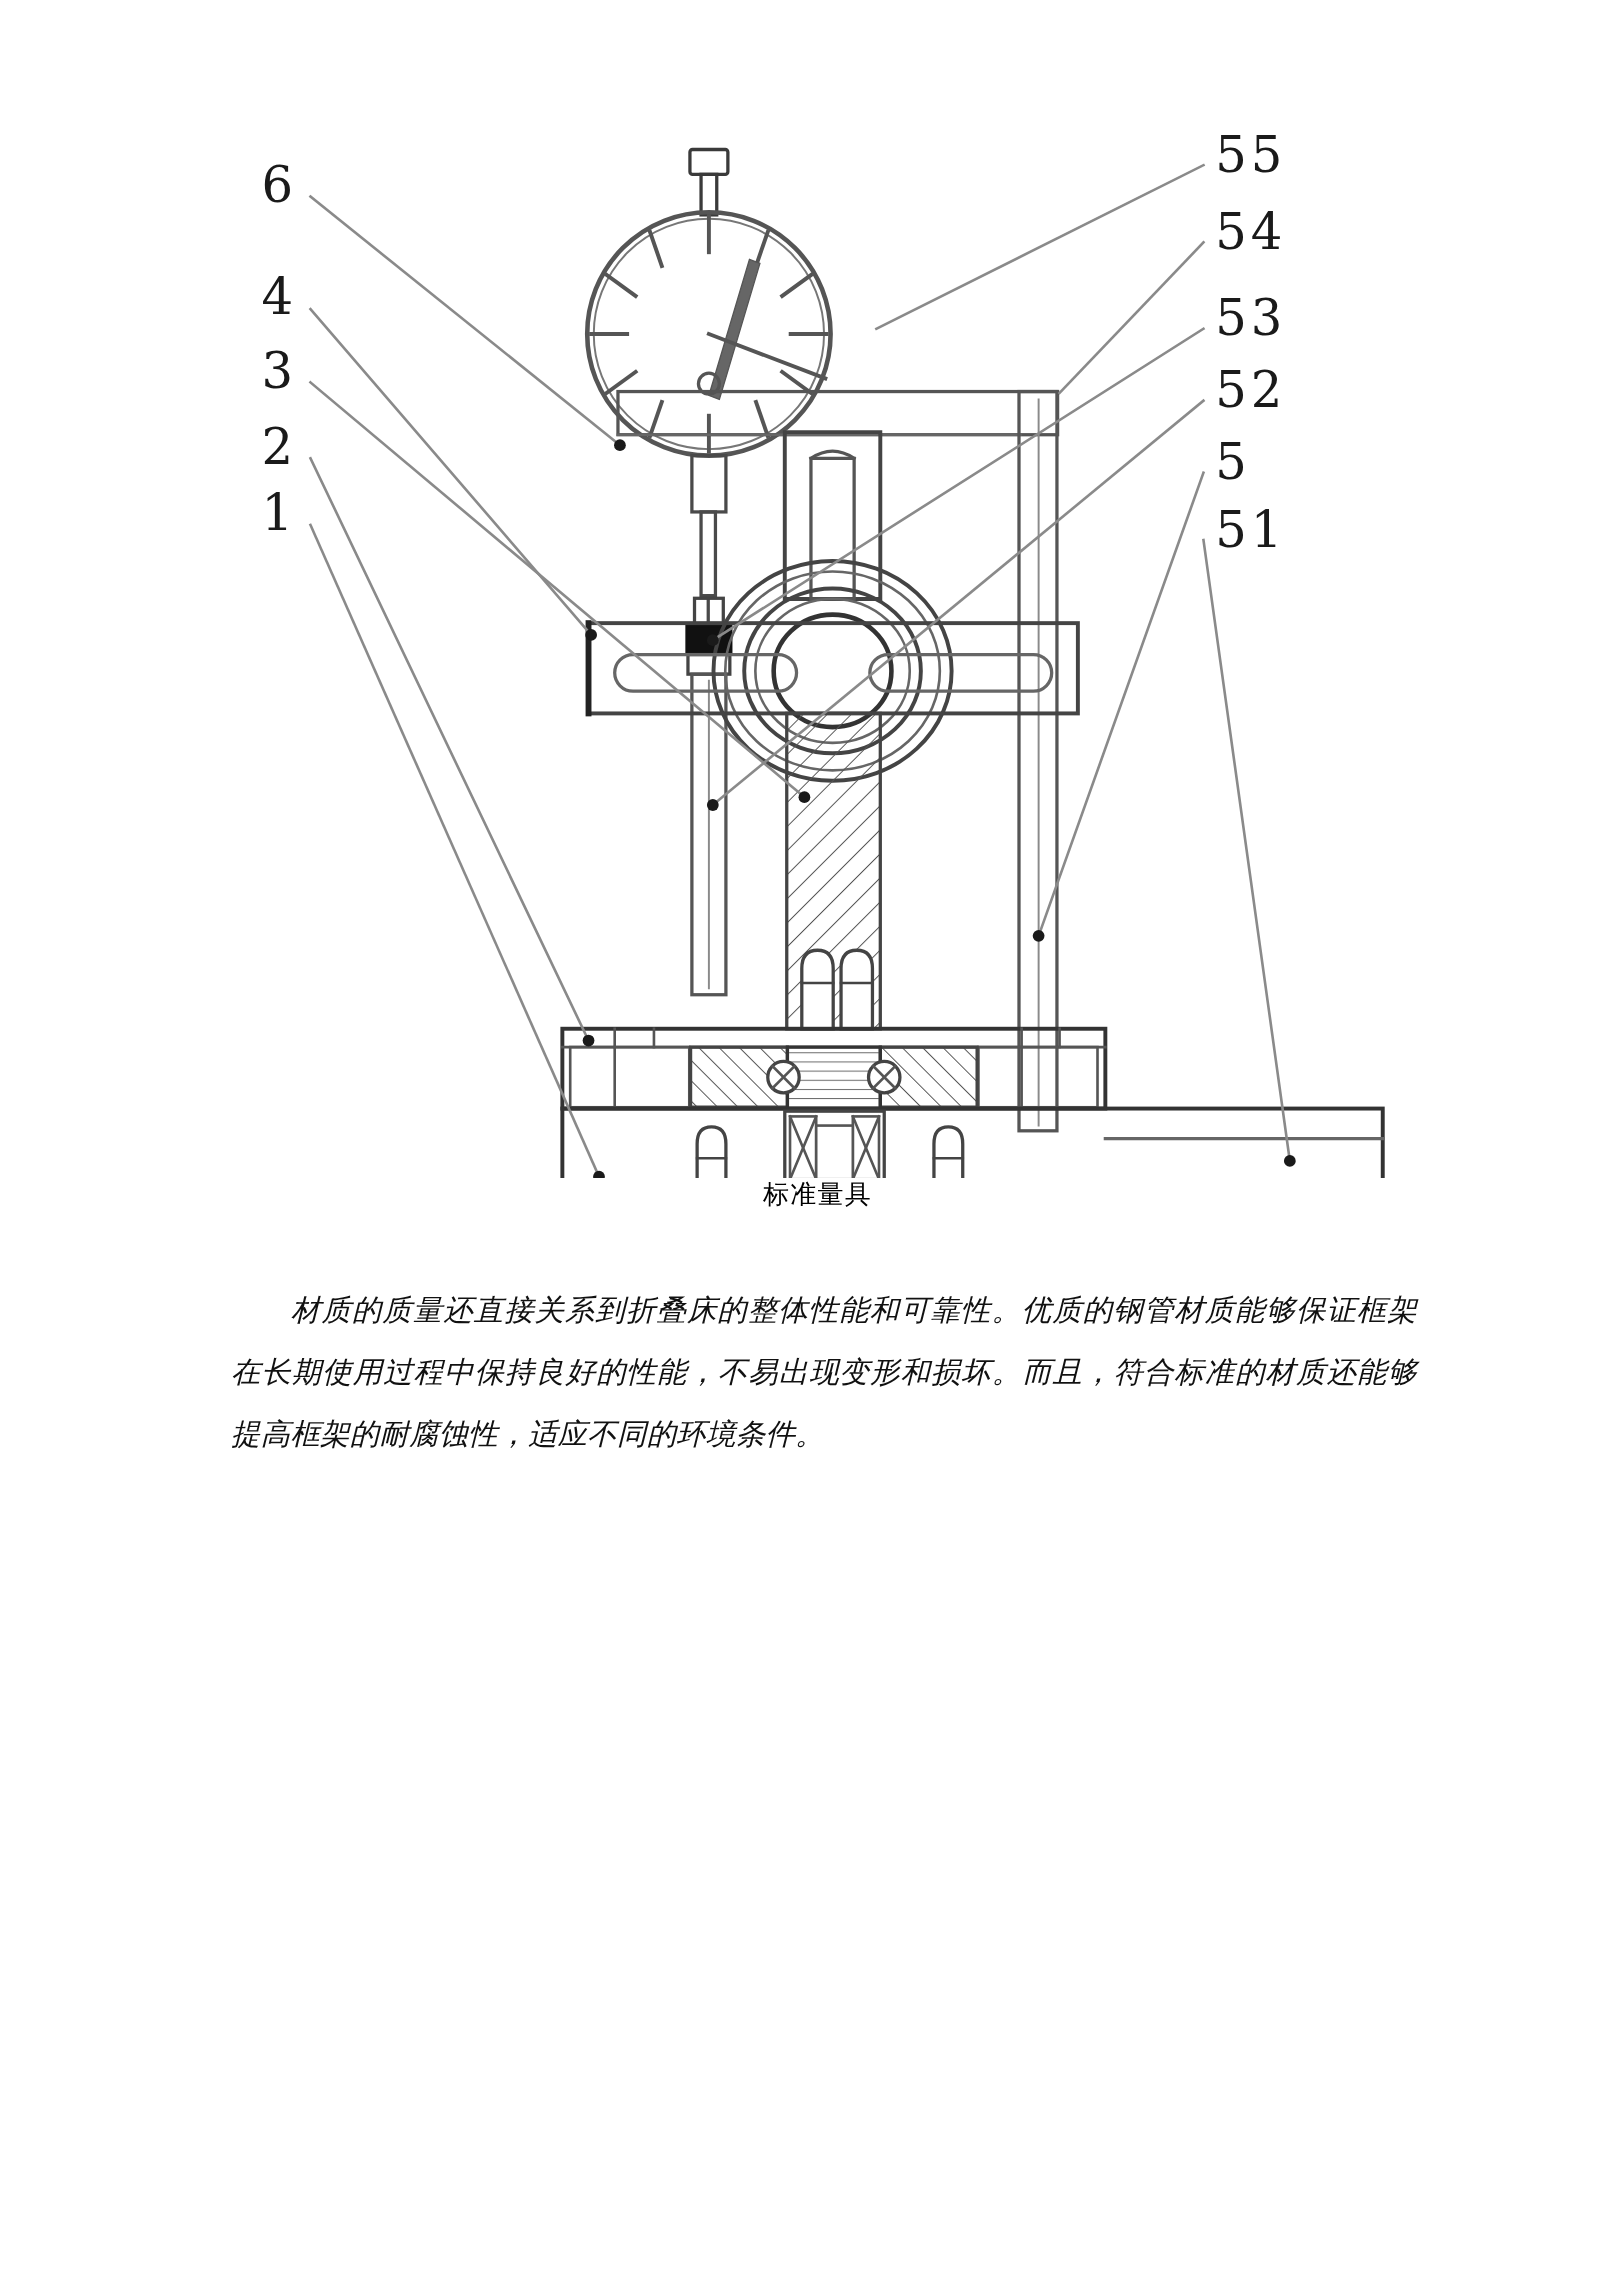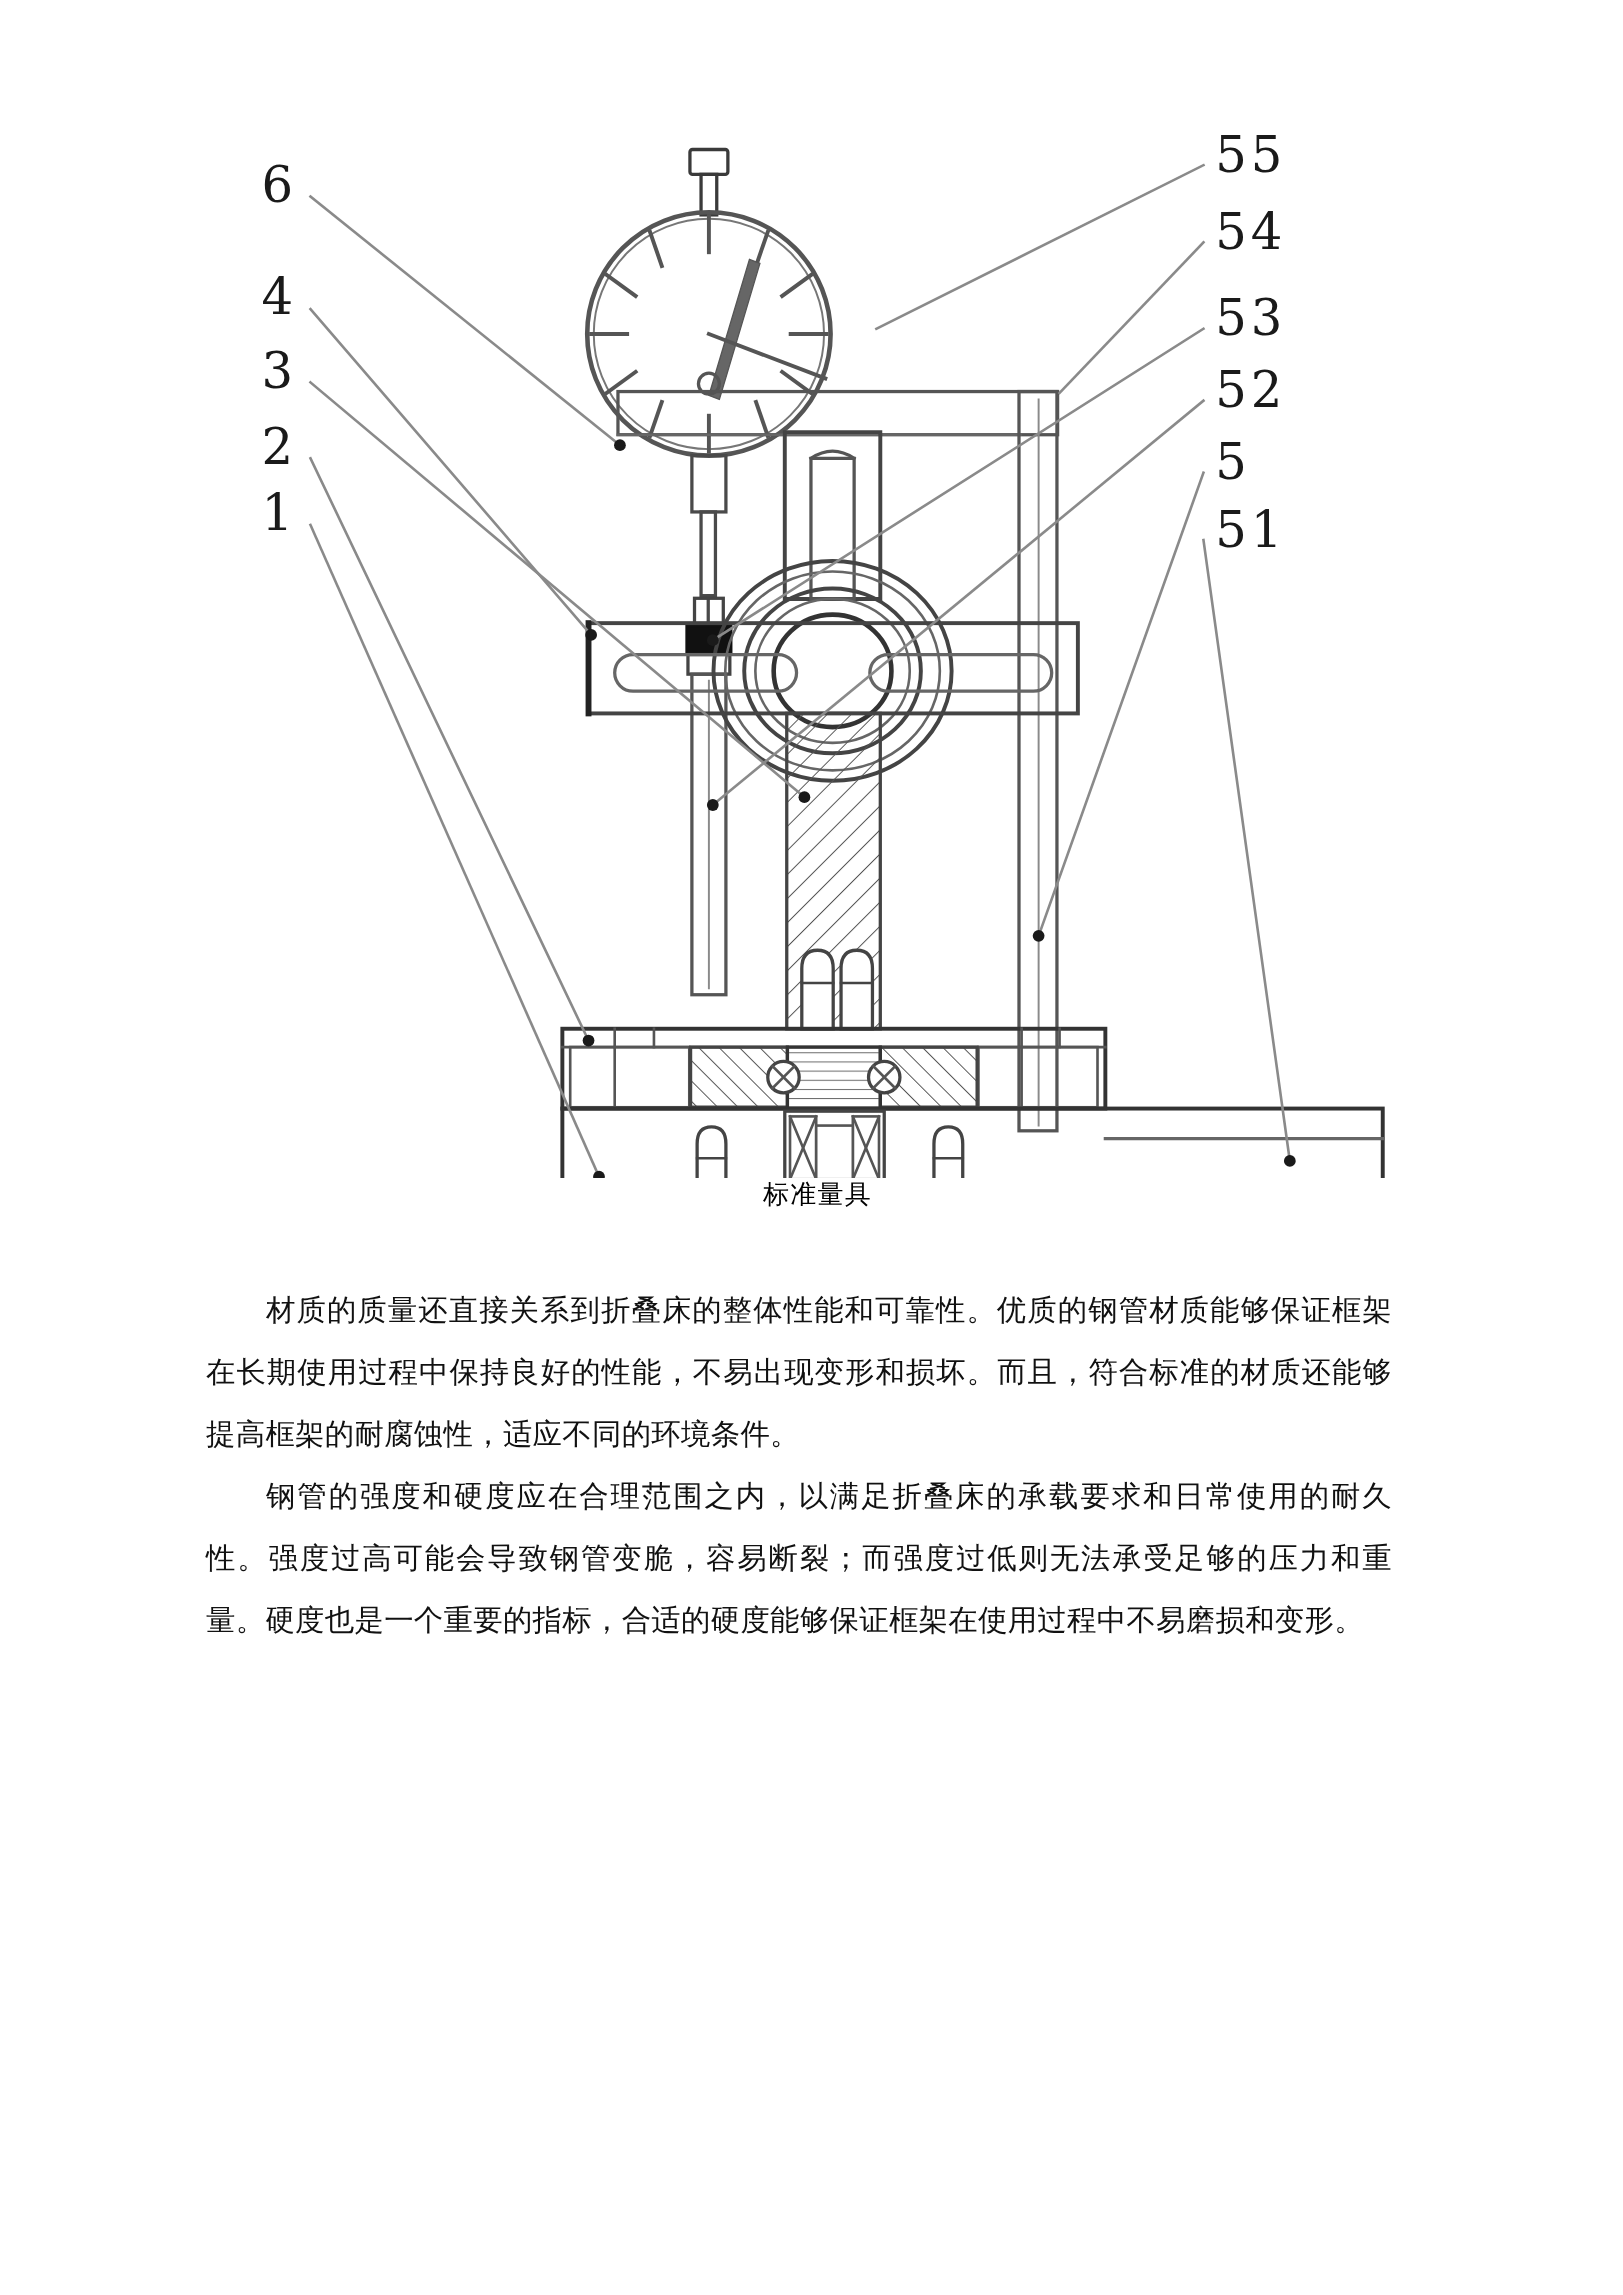--- a/index.html
+++ b/index.html
@@ -41,23 +41,24 @@
     text-align: center;
     font-size: 26px;
     letter-spacing: 1.3px;
     font-family: "DejaVu Serif", "Liberation Serif", serif;
     color: #000;
   }
 
   
   .body-text {
     position: absolute;
-    left: 206px;
+    left: 231px;
     top: 1279px;
     width: 1186px;
+    font-style: italic;
   }
   p.para {
     margin: 0 0 0 0;
     font-size: 29.4px;
     line-height: 62px;
     text-align: justify;
     text-justify: inter-character;
     font-family: "DejaVu Serif", "Liberation Serif", serif;
     color: #111;
     letter-spacing: 0.3px;
@@ -271,17 +272,16 @@
         <text x="1558" y="552">5</text>
         <text x="1558" y="655">51</text>
       </g>
     </svg>
 
     <div class="fig-caption">标准量具</div>
   </div>
 
   <div class="body-text">
     <p class="para indent">材质的质量还直接关系到折叠床的整体性能和可靠性。优质的钢管材质能够保证框架在长期使用过程中保持良好的性能，不易出现变形和损坏。而且，符合标准的材质还能够提高框架的耐腐蚀性，适应不同的环境条件。</p>
-    <p class="para indent">钢管的强度和硬度应在合理范围之内，以满足折叠床的承载要求和日常使用的耐久性。强度过高可能会导致钢管变脆，容易断裂；而强度过低则无法承受足够的压力和重量。硬度也是一个重要的指标，合适的硬度能够保证框架在使用过程中不易磨损和变形。</p>
   </div>
 
 </div>
 
 
 </body></html>

